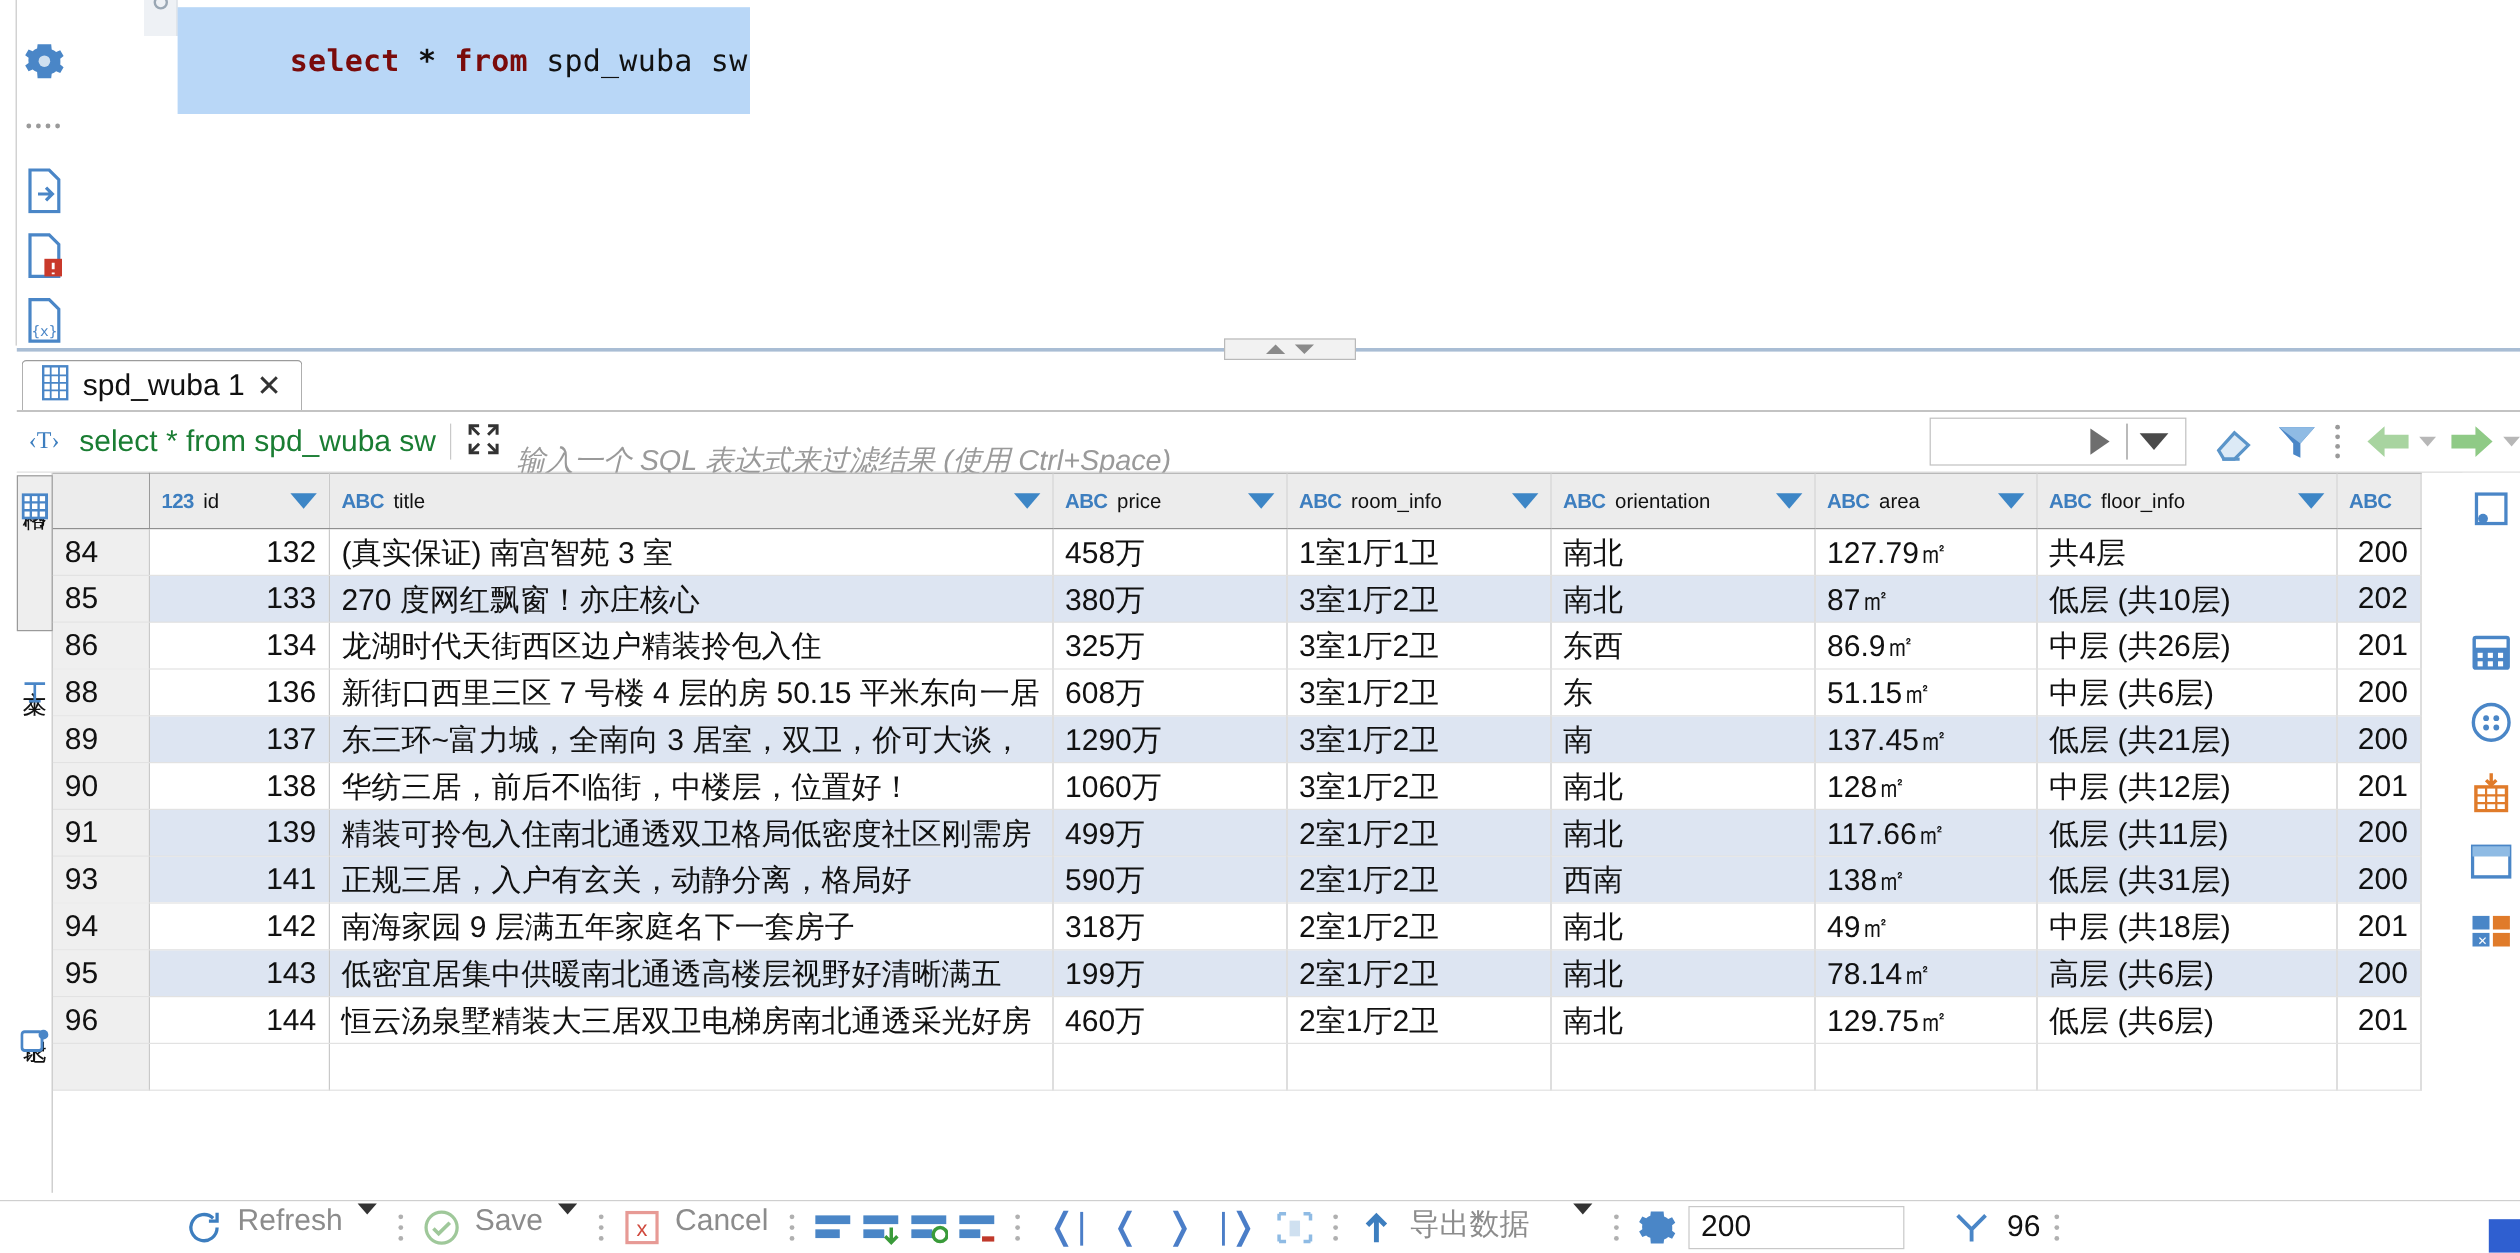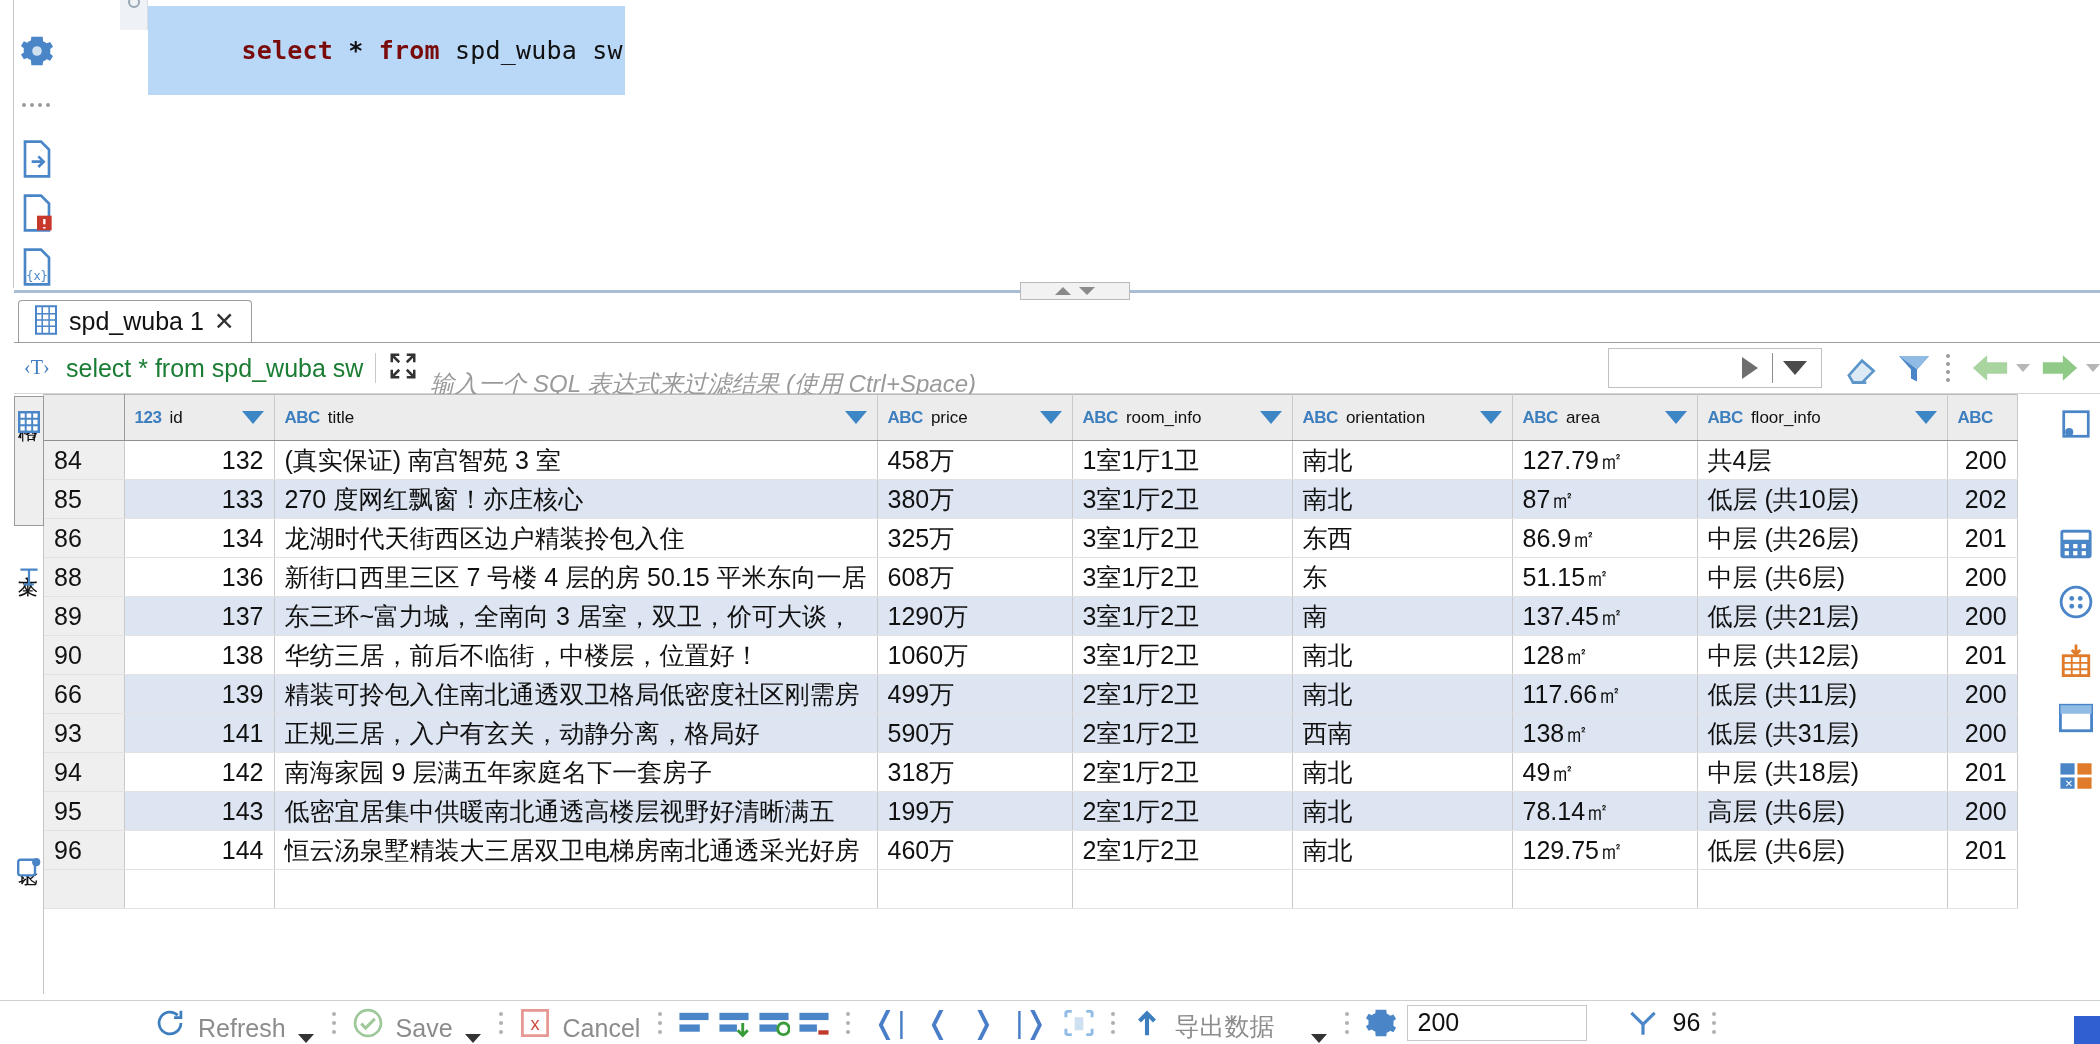--- a/index.html
+++ b/index.html
@@ -115,21 +115,21 @@
   .right-rail { position:absolute; left: 2052px; top: 394px; width: 48px; height: 600px; background:#fff; }
   .rr-ico { width:44px;height:44px; display:flex;align-items:center;justify-content:center; margin: 8px 0 14px 2px;}
   .rr-vtext { writing-mode: vertical-rl; font-size:20px; color:#111; margin-left:8px;}
 
   
   .bottombar {
     position:absolute; left:0; top: 1000px; width: 2100px; height: 44px;
     background:#fff; border-top: 1px solid #cfcfcf;
     display:flex; align-items:center; gap: 0px; padding-left: 150px;
   }
-  .bb-item { display:flex; align-items:flex-end; gap:8px; margin-right: 6px; }
+  .bb-item { display:flex; align-items:flex-start; gap:8px; margin-right: 6px; }
   .bb-label { font-size: 25px; color:#8c8c8c; }
   .bb-caret { width:0;height:0;border-left:8px solid transparent;border-right:8px solid transparent;border-top:9px solid #333; margin-left:4px;}
   .bb-sep { display:flex; flex-direction:column; gap:5px; margin: 0 12px;}
   .bb-sep i { width:4px;height:4px;background:#b0b0b0;border-radius:50%;display:block;}
   .bb-ico { width:40px;height:40px;display:flex;align-items:center;justify-content:center;}
   .nav-ico { font-size: 30px; color:#4b7ec8; margin: 0 10px; }
   .rowcount-box { width: 180px; height: 36px; border:1px solid #c8c8c8; display:flex; align-items:center; padding-left:10px; font-size:25px; color:#111; margin-left: 6px;}
   .fetch-num { font-size:25px; color:#111; margin-left: 10px;}
   .watermark { position:absolute; right: 20px; top: 1004px; font-size: 22px; color:#b8b8b8;margin-top:48px; }
   .csdn-mark { position:absolute; right: 0px; top: 1016px; width: 26px; height: 28px; background:#2f5fd0; }
@@ -419,21 +419,21 @@
             <td class="num">138</td>
             <td>华纺三居，前后不临街，中楼层，位置好！</td>
             <td>1060万</td>
             <td>3室1厅2卫</td>
             <td>南北</td>
             <td>128㎡</td>
             <td>中层 (共12层)</td>
             <td class="num">201</td>
           </tr>
           <tr class="alt">
-            <td class="rowhdr">66</td>
+            <td class="rowhdr">91</td>
             <td class="num">139</td>
             <td>精装可拎包入住南北通透双卫格局低密度社区刚需房</td>
             <td>499万</td>
             <td>2室1厅2卫</td>
             <td>南北</td>
             <td>117.66㎡</td>
             <td>低层 (共11层)</td>
             <td class="num">200</td>
           </tr>
           <tr class="alt">

